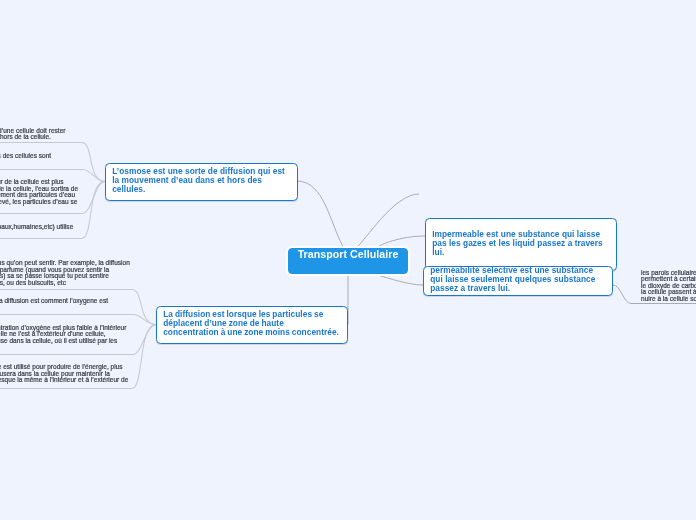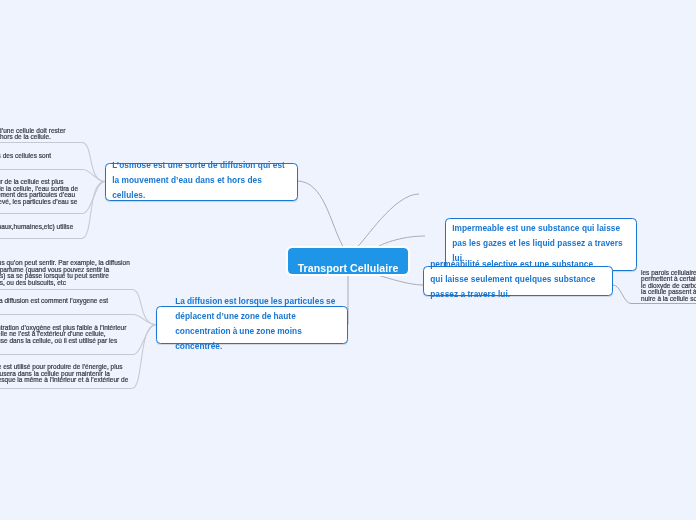--- a/index.html
+++ b/index.html
@@ -11,27 +11,27 @@
     -webkit-font-smoothing:antialiased;
   }
   #canvas{position:absolute;left:0;top:0;width:696px;height:520px;overflow:hidden;transform:translateZ(0);}
   #edges{position:absolute;left:0;top:0;width:696px;height:520px;pointer-events:none;}
   .node{position:absolute;box-sizing:border-box;}
 
   
   .central{
     background:#1f95e8;border-radius:4px;
     color:#ffffff;font-weight:bold;font-size:10.6px;letter-spacing:0.06px;
-    display:flex;align-items:flex-end;justify-content:center;
+    display:flex;align-items:flex-start;justify-content:center;
     outline:2px solid #ffffff;
   }
   
   .blue{
     background:#ffffff;border:1.8px solid #1976d2;border-radius:4.5px;
-    color:#1876d2;font-weight:bold;font-size:8.3px;line-height:15px;
+    color:#1876d2;font-weight:bold;font-size:8.3px;line-height:9px;
     letter-spacing:0.05px;
     box-sizing:border-box;
     display:flex;align-items:center;
     box-shadow:0 1px 1px rgba(120,120,140,0.25);
   }
   .blue > span{display:block;padding:0 6.2px;position:relative;top:-1.2px;}
   
   .leaf{
     position:absolute;
     color:#3b3e48;font-size:6.5px;line-height:6.6px;letter-spacing:0.02px;-webkit-text-stroke:0.22px #3b3e48;
@@ -68,26 +68,26 @@
   </svg>
 
   <div class="node central" style="left:288px;top:248px;width:120px;height:26px;">
     <span>Transport Cellulaire</span>
   </div>
 
   <div class="node blue" style="left:105px;top:163px;width:193px;height:38px;">
     <span>L’osmose est une sorte de diffusion qui est la mouvement d’eau dans et hors des cellules.</span>
   </div>
 
-  <div class="node blue" style="left:156px;top:306px;width:192px;height:38px;word-spacing:-0.4px;padding-left:12px;">
+  <div class="node blue" style="left:156px;top:306px;width:192px;height:38px;word-spacing:-0.4px;">
     <span>La diffusion est lorsque les particules se déplacent d’une zone de haute concentration à une zone moins concentrée.</span>
   </div>
 
 
-  <div class="node blue" style="left:425px;top:218px;width:192px;height:53px;margin-left:20px;">
+  <div class="node blue" style="left:425px;top:218px;width:192px;height:53px;">
     <span>Impermeable est une substance qui laisse pas les gazes et les liquid passez a travers lui.</span>
   </div>
 
   <div class="node blue" style="left:423px;top:266px;width:190px;height:30px;">
     <span>perméabilité selective est une substance qui laisse seulement quelques substance passez a travers lui.</span>
   </div>
 
   <div class="leaf" style="left:-1.9px;top:127.5px;"><span>d’une cellule doit rester
  hors de la cellule.</span></div>
   <div class="leaf" style="left:-2.4px;top:152.5px;"><span>s des cellules sont</span></div>

